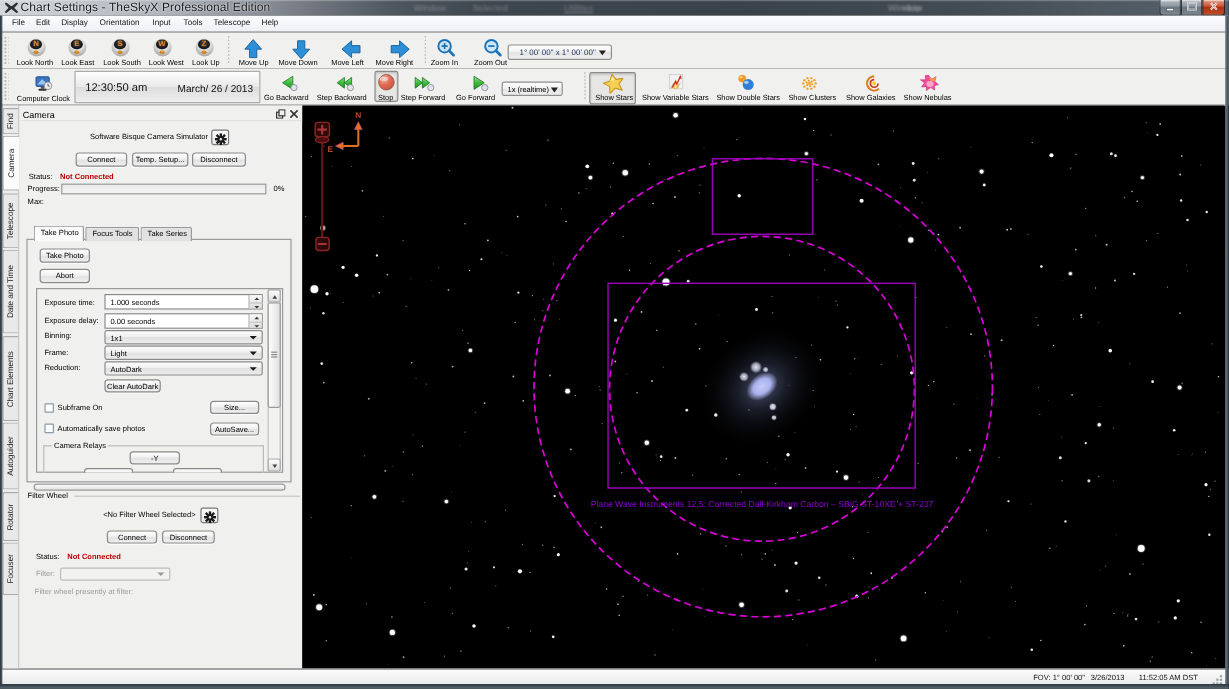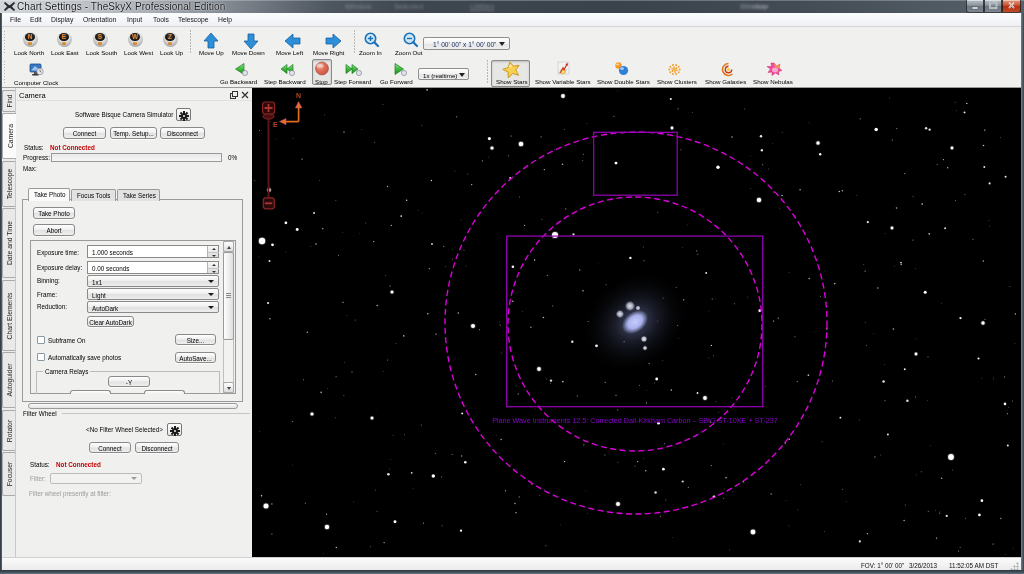--- a/index.html
+++ b/index.html
@@ -234,20 +234,24 @@
 </div>
 <svg class="abs" style="left:29px;top:63px;" width="15" height="15" viewBox="0 0 15 15">
 <rect x="1" y="1" width="11" height="8" rx="1" fill="#3a77c2" stroke="#1d4c86" stroke-width="0.8"></rect>
 <path d="M2 7.5 L6 3 L11 7.5 Z" fill="#9cc4ee"></path>
 <rect x="5" y="9" width="3" height="2" fill="#555"></rect>
 <rect x="3" y="11" width="7" height="1.6" rx="0.8" fill="#333"></rect>
 <circle cx="11" cy="8.5" r="3.2" fill="#e8e8ee" stroke="#888" stroke-width="0.7"></circle>
 <path d="M11 6.8 L11 8.5 L12.3 9" stroke="#444" stroke-width="0.7" fill="none"></path>
     </svg>
  <div class="tlabel" style="left:14px;top:79px;">Computer Clock</div>
+ <div class="abs" id="timebox">
+      <span class="t" style="left:8px;">12:30:50  am</span>
+      <span class="t" style="left:85px;font-size:8.4px;top:9px;">March/ 26 / 2013</span>
+    </div>
  <svg class="abs" style="left:0;top:57px;" width="512" height="31" viewBox="0 0 512 31">
 <defs>
 <linearGradient id="ggrad" x1="0" y1="0" x2="0" y2="1">
 <stop offset="0" stop-color="#8fe08f"></stop>
           <stop offset="0.5" stop-color="#3dbb3d"></stop>
           <stop offset="1" stop-color="#1e8f1e"></stop>
         </linearGradient>
 <radialGradient id="rgrad" cx="0.35" cy="0.3" r="0.9">
 <stop offset="0" stop-color="#ff9f8a"></stop>
           <stop offset="0.45" stop-color="#e84b2c"></stop>

